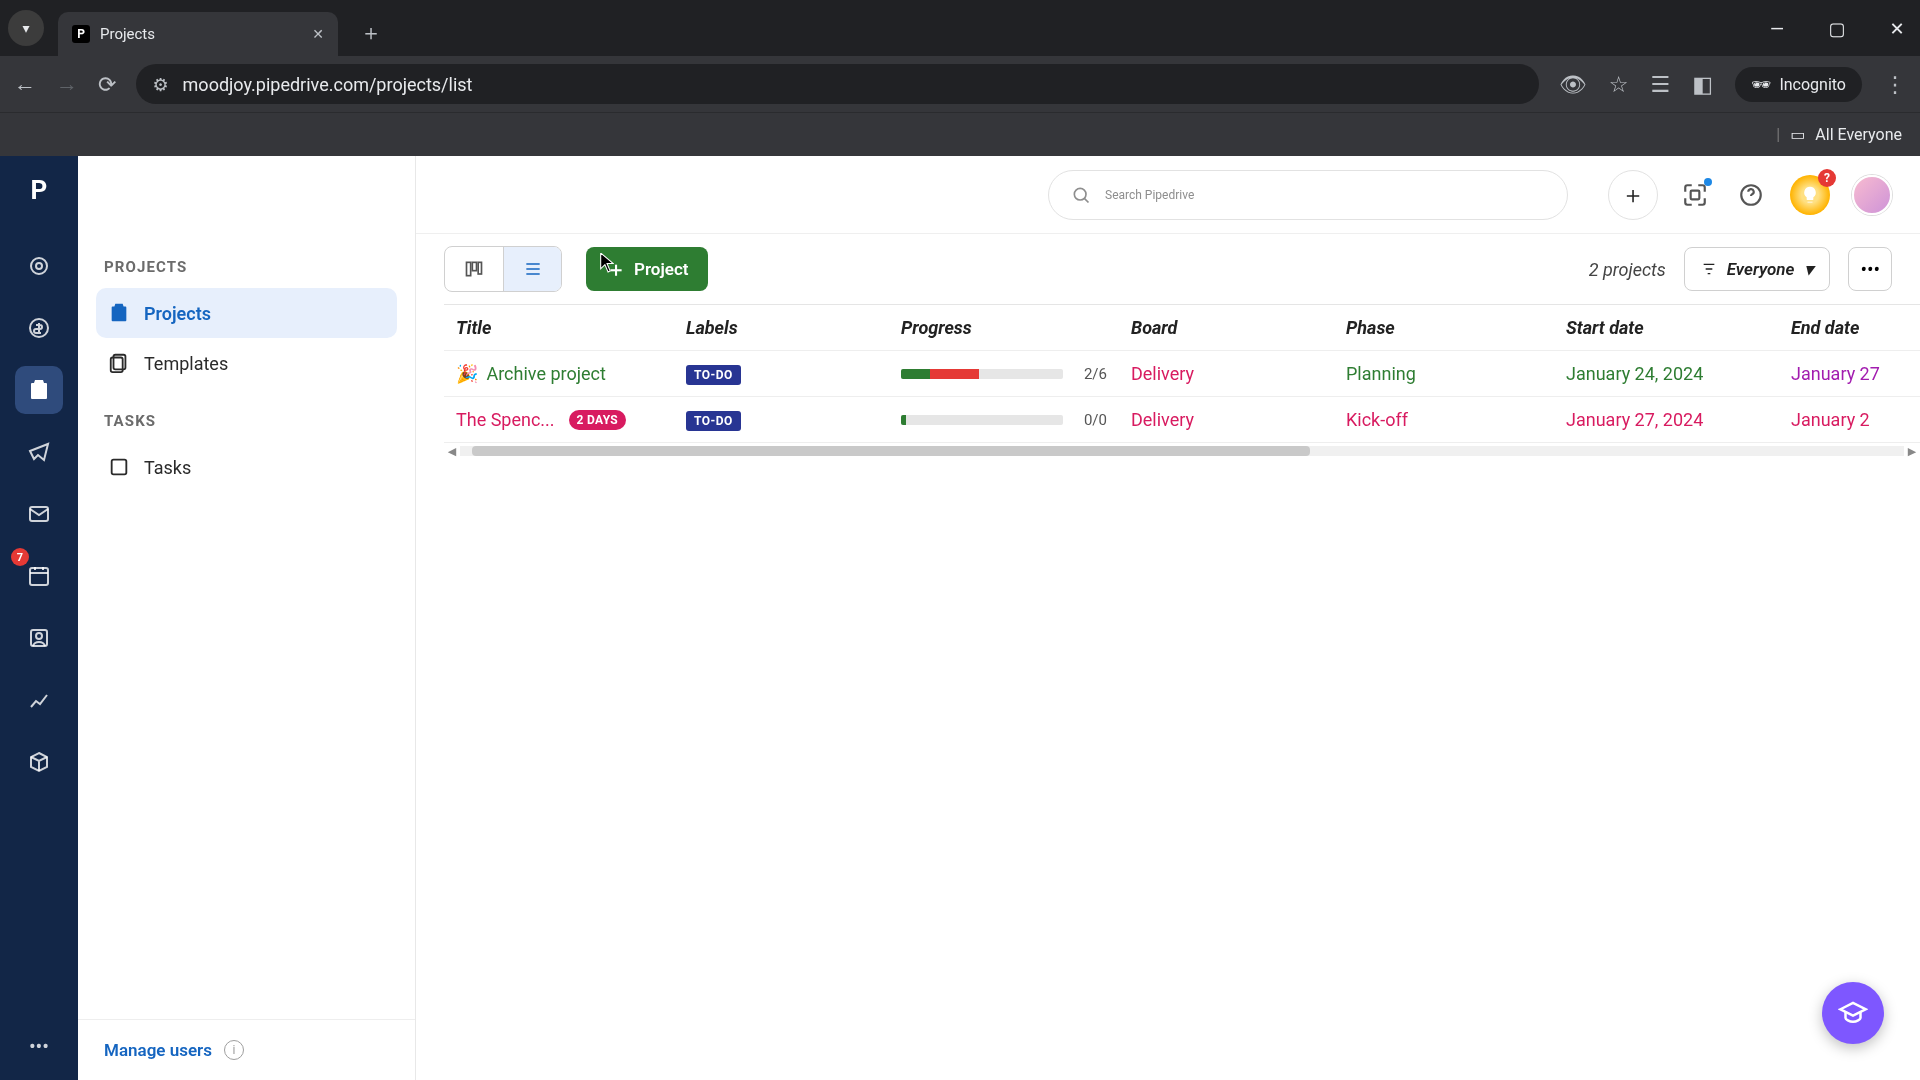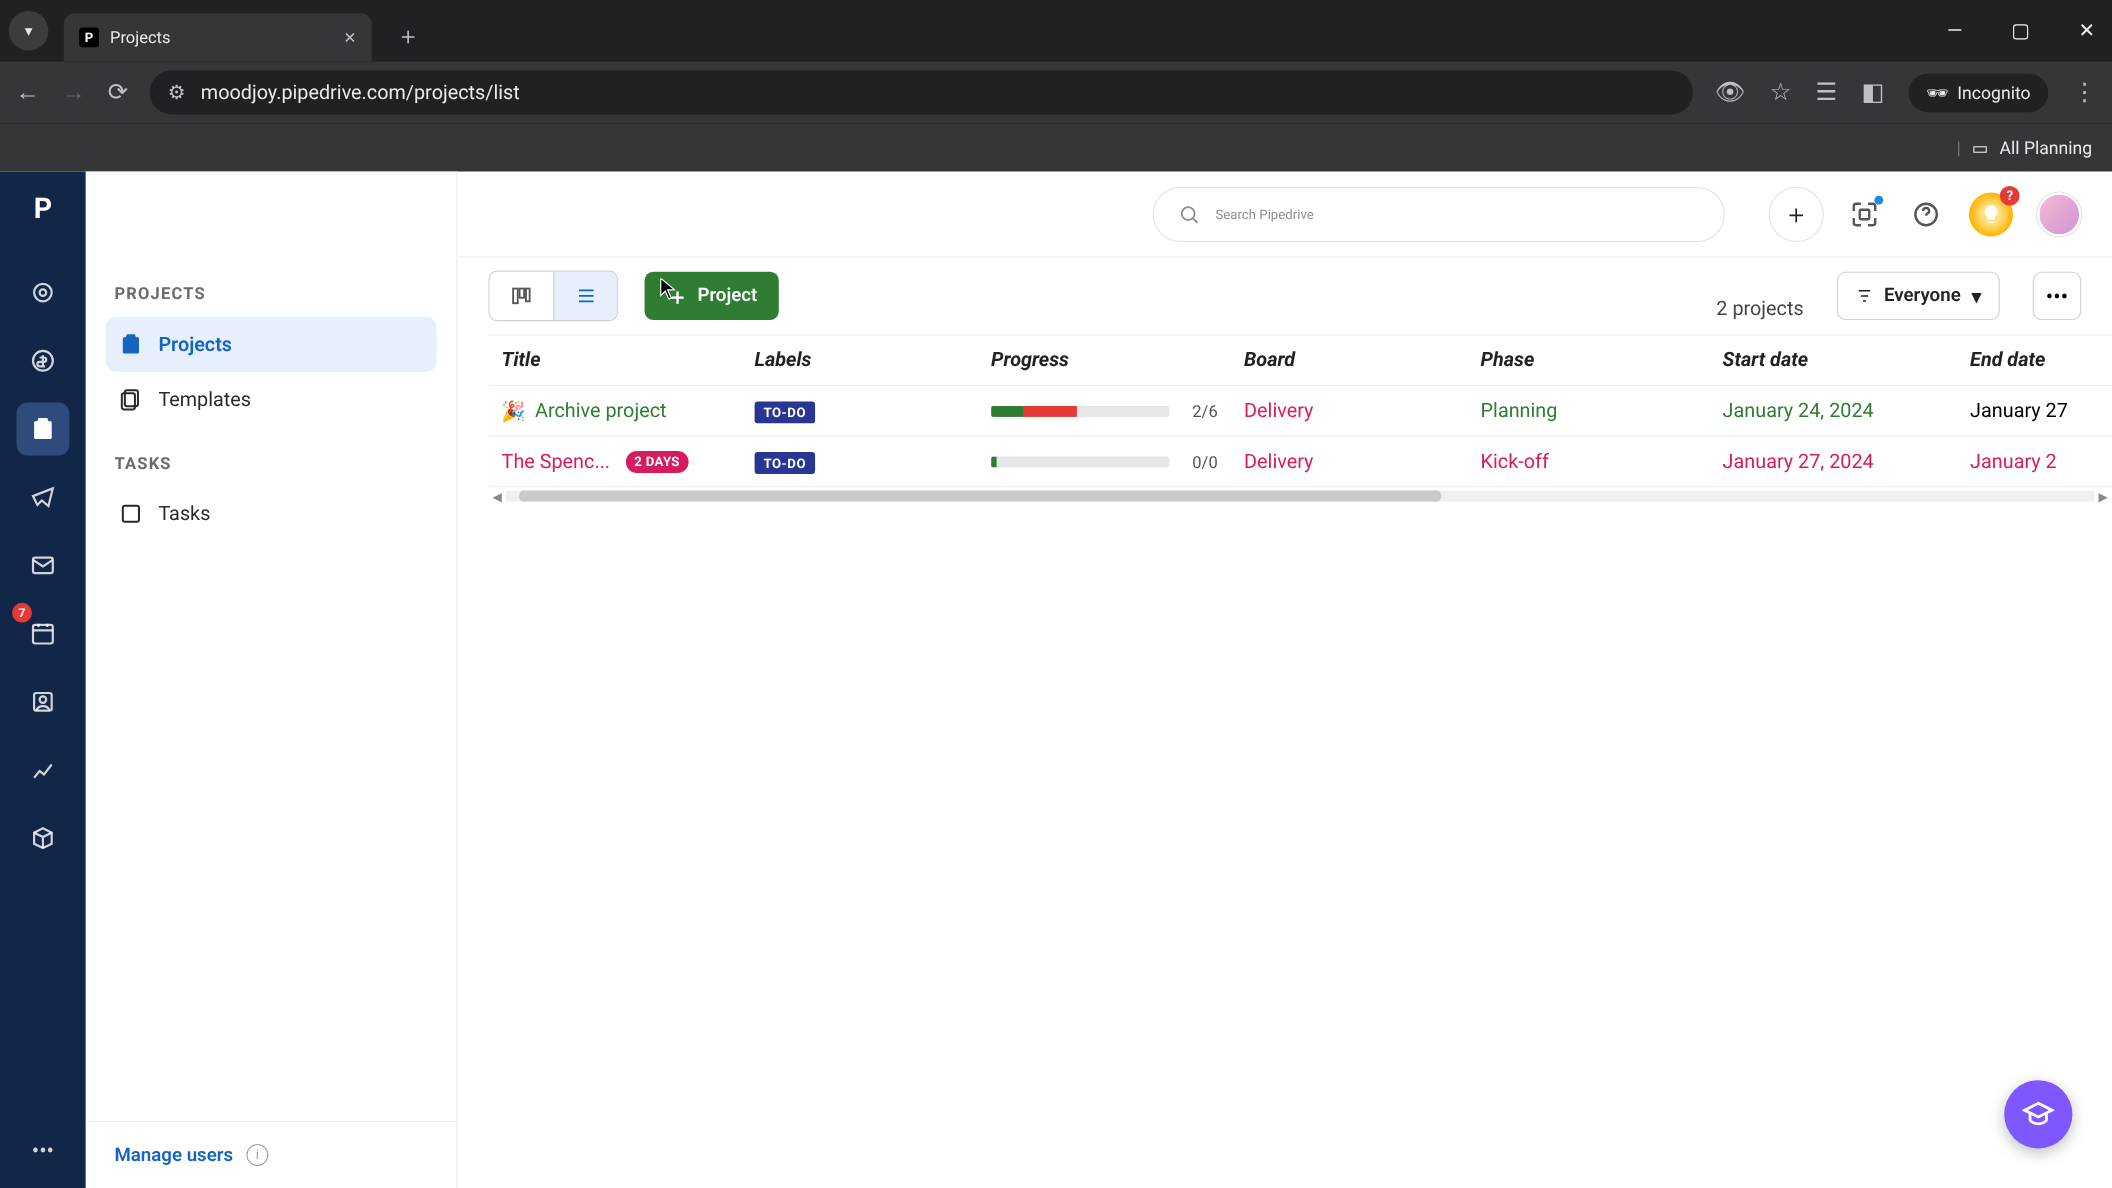--- a/index.html
+++ b/index.html
@@ -67,21 +67,21 @@
 .avatar { width: 40px; height: 40px; border-radius: 50%; background: linear-gradient(135deg,#f8bbd0,#ce93d8); border: 2px solid #fff; box-shadow: 0 0 0 1px #ddd; }
 
 
 .toolbar-row { height: 70px; padding: 0 28px; display: flex; align-items: center; gap: 14px; }
 .view-switch { display: flex; border: 1px solid #d0d0d0; border-radius: 8px; overflow: hidden; }
 .view-btn { width: 58px; height: 44px; display: flex; align-items: center; justify-content: center; color: #555; font-size: 18px; }
 .view-btn.active { background: #e7effc; color: #1565c0; }
 .view-btn+.view-btn { border-left: 1px solid #d0d0d0; }
 .new-project-btn { height: 44px; background: #2e7d32; color: #fff; border-radius: 8px; display: flex; align-items: center; gap: 8px; padding: 0 20px; font-size: 17px; font-weight: 600; margin-left: 10px; }
 .new-project-btn .plus { font-size: 20px; }
-.toolbar-right-group { margin-left: auto; display: flex; align-items: flex-end; gap: 30px; }
+.toolbar-right-group { margin-left: auto; display: flex; align-items: center; gap: 18px; font-style: italic; }
 .project-count { color: #444; font-size: 18px; }
 .filter-btn { height: 44px; border: 1px solid #d0d0d0; border-radius: 8px; display: flex; align-items: center; padding: 0 16px; gap: 10px; font-size: 17px; color: #222; font-weight: 600; }
 .more-btn { width: 44px; height: 44px; border: 1px solid #d0d0d0; border-radius: 8px; display: flex; align-items: center; justify-content: center; font-size: 20px; }
 
 
 .table-wrap { flex: 1; overflow: hidden; padding-left: 28px; }
 .proj-table { border-top: 1px solid #e5e5e5; font-size: 18px; color: #333; }
 .proj-row { display: flex; height: 46px; align-items: center; border-bottom: 1px solid #eee; }
 .proj-header { font-weight: 700; color: #222; font-style: italic; }
 .col { padding: 0 12px; flex-shrink: 0; overflow: hidden; white-space: nowrap; text-overflow: ellipsis; }
@@ -150,21 +150,21 @@
       <span>🕶</span>
       <span>Incognito</span>
     </div>
     <div class="toolbar-icon">⋮</div>
   </div>
 </div>
 
 <div class="bookmarks-bar">
   <span style="color:#777">|</span>
   <span>▭</span>
-  <span>All Planning</span>
+  <span>All Everyone</span>
 </div>
 
 <div class="app-root">
 
   <div class="nav-rail">
     <div class="rail-logo">P</div>
     <div class="rail-item">
       <svg viewBox="0 0 24 24" fill="none" stroke="currentColor" stroke-width="2">
           <circle cx="12" cy="12" r="8"></circle>
           <circle cx="12" cy="12" r="3"></circle>
@@ -350,21 +350,21 @@
     <div class="col col-progress">
       <div class="progress-bar">
                   <div class="progress-seg" style="background:#2e7d32;width:18%"></div>
                   <div class="progress-seg" style="background:#e53935;width:30%"></div>
                 </div>
       <span class="progress-text">2/6</span>
     </div>
     <div class="col col-board" style="color:#d81b60">Delivery</div>
     <div class="col col-phase" style="color:#2e7d32">Planning</div>
     <div class="col col-start" style="color:#2e7d32">January 24, 2024</div>
-    <div class="col col-end" style="color:#000000">January 27</div>
+    <div class="col col-end" style="color:#a21caf">January 27</div>
     <div class="col col-settings row-actions">•••</div>
             </div>
             <div class="proj-row">
     <div class="col col-title">
 
       <span class="title-link overdue">The Spenc...</span>
       <span class="days-badge">2 DAYS</span>
     </div>
     <div class="col col-labels">
       <span class="label-chip">TO-DO</span>

